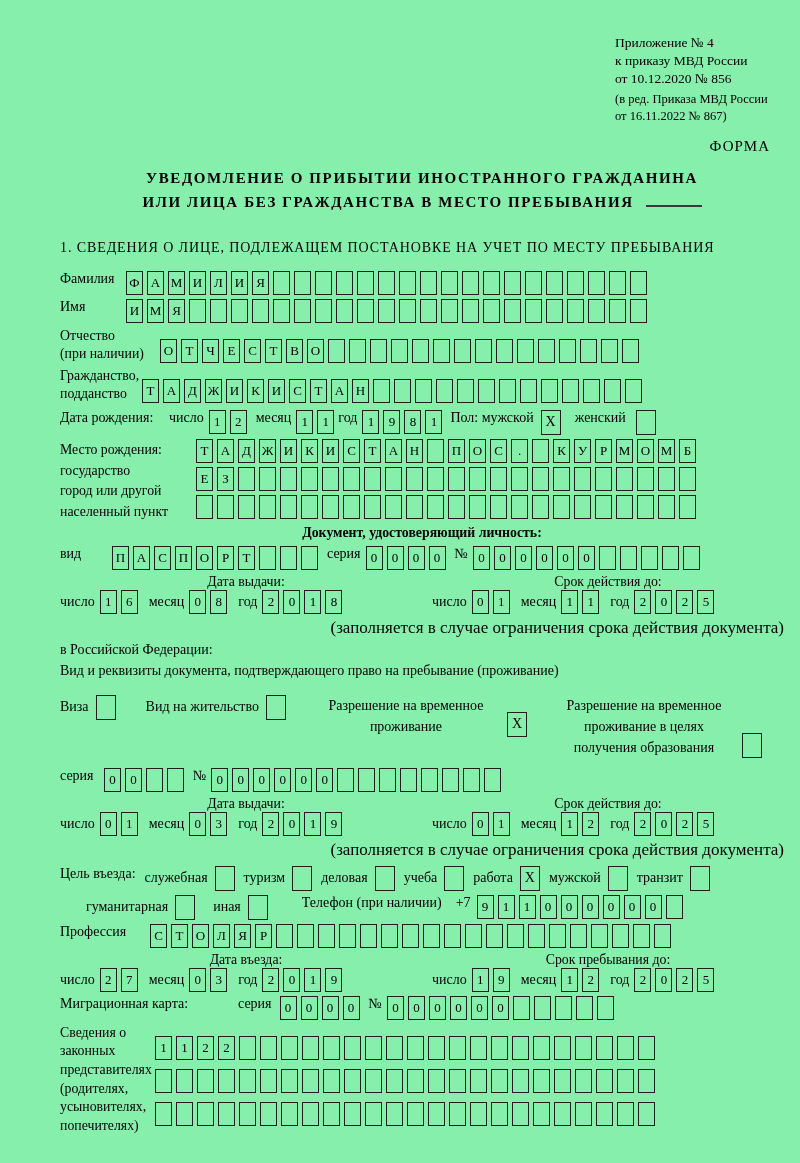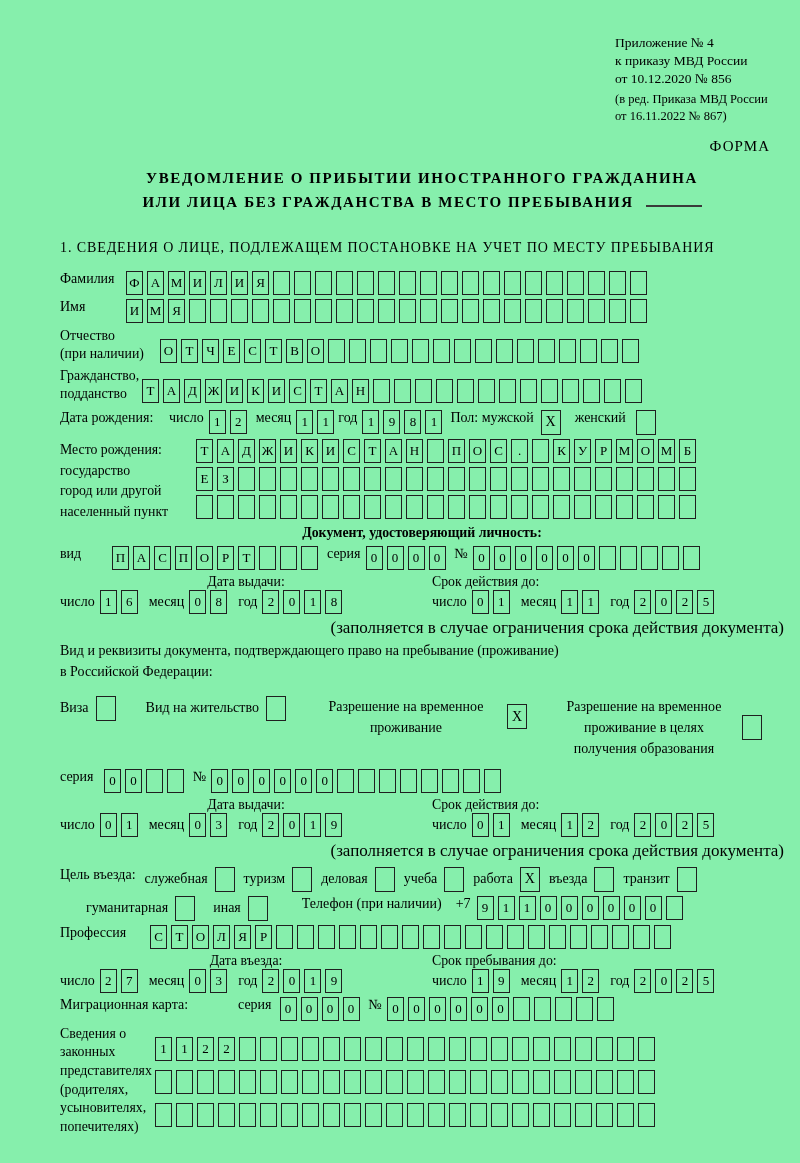--- a/index.html
+++ b/index.html
@@ -25,31 +25,31 @@
        display:inline-flex;align-items:center;justify-content:center;font-size:14px}
   .mlbl{margin:0 5px}
   .two-line{line-height:1.3;font-size:13.8px}
   .top-align{align-items:flex-end}
   .bp-block{display:flex;align-items:flex-end;margin-top:2px}
   .bp-labels{width:136px;line-height:1.5;font-size:13.8px;flex:none}
   .bp-rows .cells{margin-bottom:4px}
   .doc-head{text-align:center;font-weight:bold;font-size:13.8px;margin:2px 0 5px 0}
   .date-titles{display:flex;font-size:13.8px;margin-top:2px}
   .dt-left{width:372px;text-align:center;flex:none}
-  .dt-right{flex:1;}
+  .dt-right{flex:1;text-align:center}
   .dgroup{display:flex;align-items:center;flex:none}
   .dgroup .lbl{margin-right:5px}
   .dgroup .cells{margin-right:7px}
   .dg-left{width:372px}
   .note{text-align:right;font-size:17px;margin:0 0 4px 0}
   .intro{font-size:14px;margin-bottom:5px}
   .res-options{display:flex;align-items:flex-start;margin:16px 0 10px 0}
   .opt-pair{display:inline-flex;align-items:center;flex:none}
   .opt-pair .chk{margin-left:7px}
-  .opt-pair.top{align-items:center}
+  .opt-pair.top{align-items:flex-end}
   .lblc{text-align:center;white-space:normal;line-height:1.5;font-size:14px}
   .purpose-line .opt-pair{margin-left:9px}
   .rep-block{display:flex;align-items:flex-end;margin-top:3px}
   .rep-labels{width:95px;line-height:1.35;font-size:13.8px;flex:none;white-space:nowrap}
   .rep-rows .cells{margin-bottom:9px}
   .rep-note{font-size:12.3px;margin-left:120px;margin-top:1px}
 </style>
 </head>
 <body>
 
@@ -395,22 +395,22 @@
       <span class="cells">
           <span class="cell">2</span>
           <span class="cell">0</span>
           <span class="cell">2</span>
           <span class="cell">5</span>
         </span>
     </div>
   </div>
   <div class="note">(заполняется в случае ограничения срока действия документа)</div>
 
+  <div class="intro">в Российской Федерации:</div>
   <div class="intro" style="margin-top:5px">Вид и реквизиты документа, подтверждающего право на пребывание (проживание)</div>
-  <div class="intro">в Российской Федерации:</div>
 
   <div class="res-options">
     <span class="opt-pair">
       <span class="lbl">Виза</span>
       <span class="chk"></span>
     </span>
     <span class="opt-pair" style="margin-left:30px">
       <span class="lbl">Вид на жительство</span>
       <span class="chk"></span>
     </span>
@@ -513,21 +513,21 @@
     </span>
     <span class="opt-pair">
       <span class="lbl">учеба</span>
       <span class="chk"></span>
     </span>
     <span class="opt-pair">
       <span class="lbl">работа</span>
       <span class="chk">X</span>
     </span>
     <span class="opt-pair">
-      <span class="lbl">въезда</span>
+      <span class="lbl">мужской</span>
       <span class="chk"></span>
     </span>
     <span class="opt-pair">
       <span class="lbl">транзит</span>
       <span class="chk"></span>
     </span>
   </div>
 
   <div class="row purpose-line" style="margin-left:26px">
     <span class="opt-pair" style="margin-left:0">

